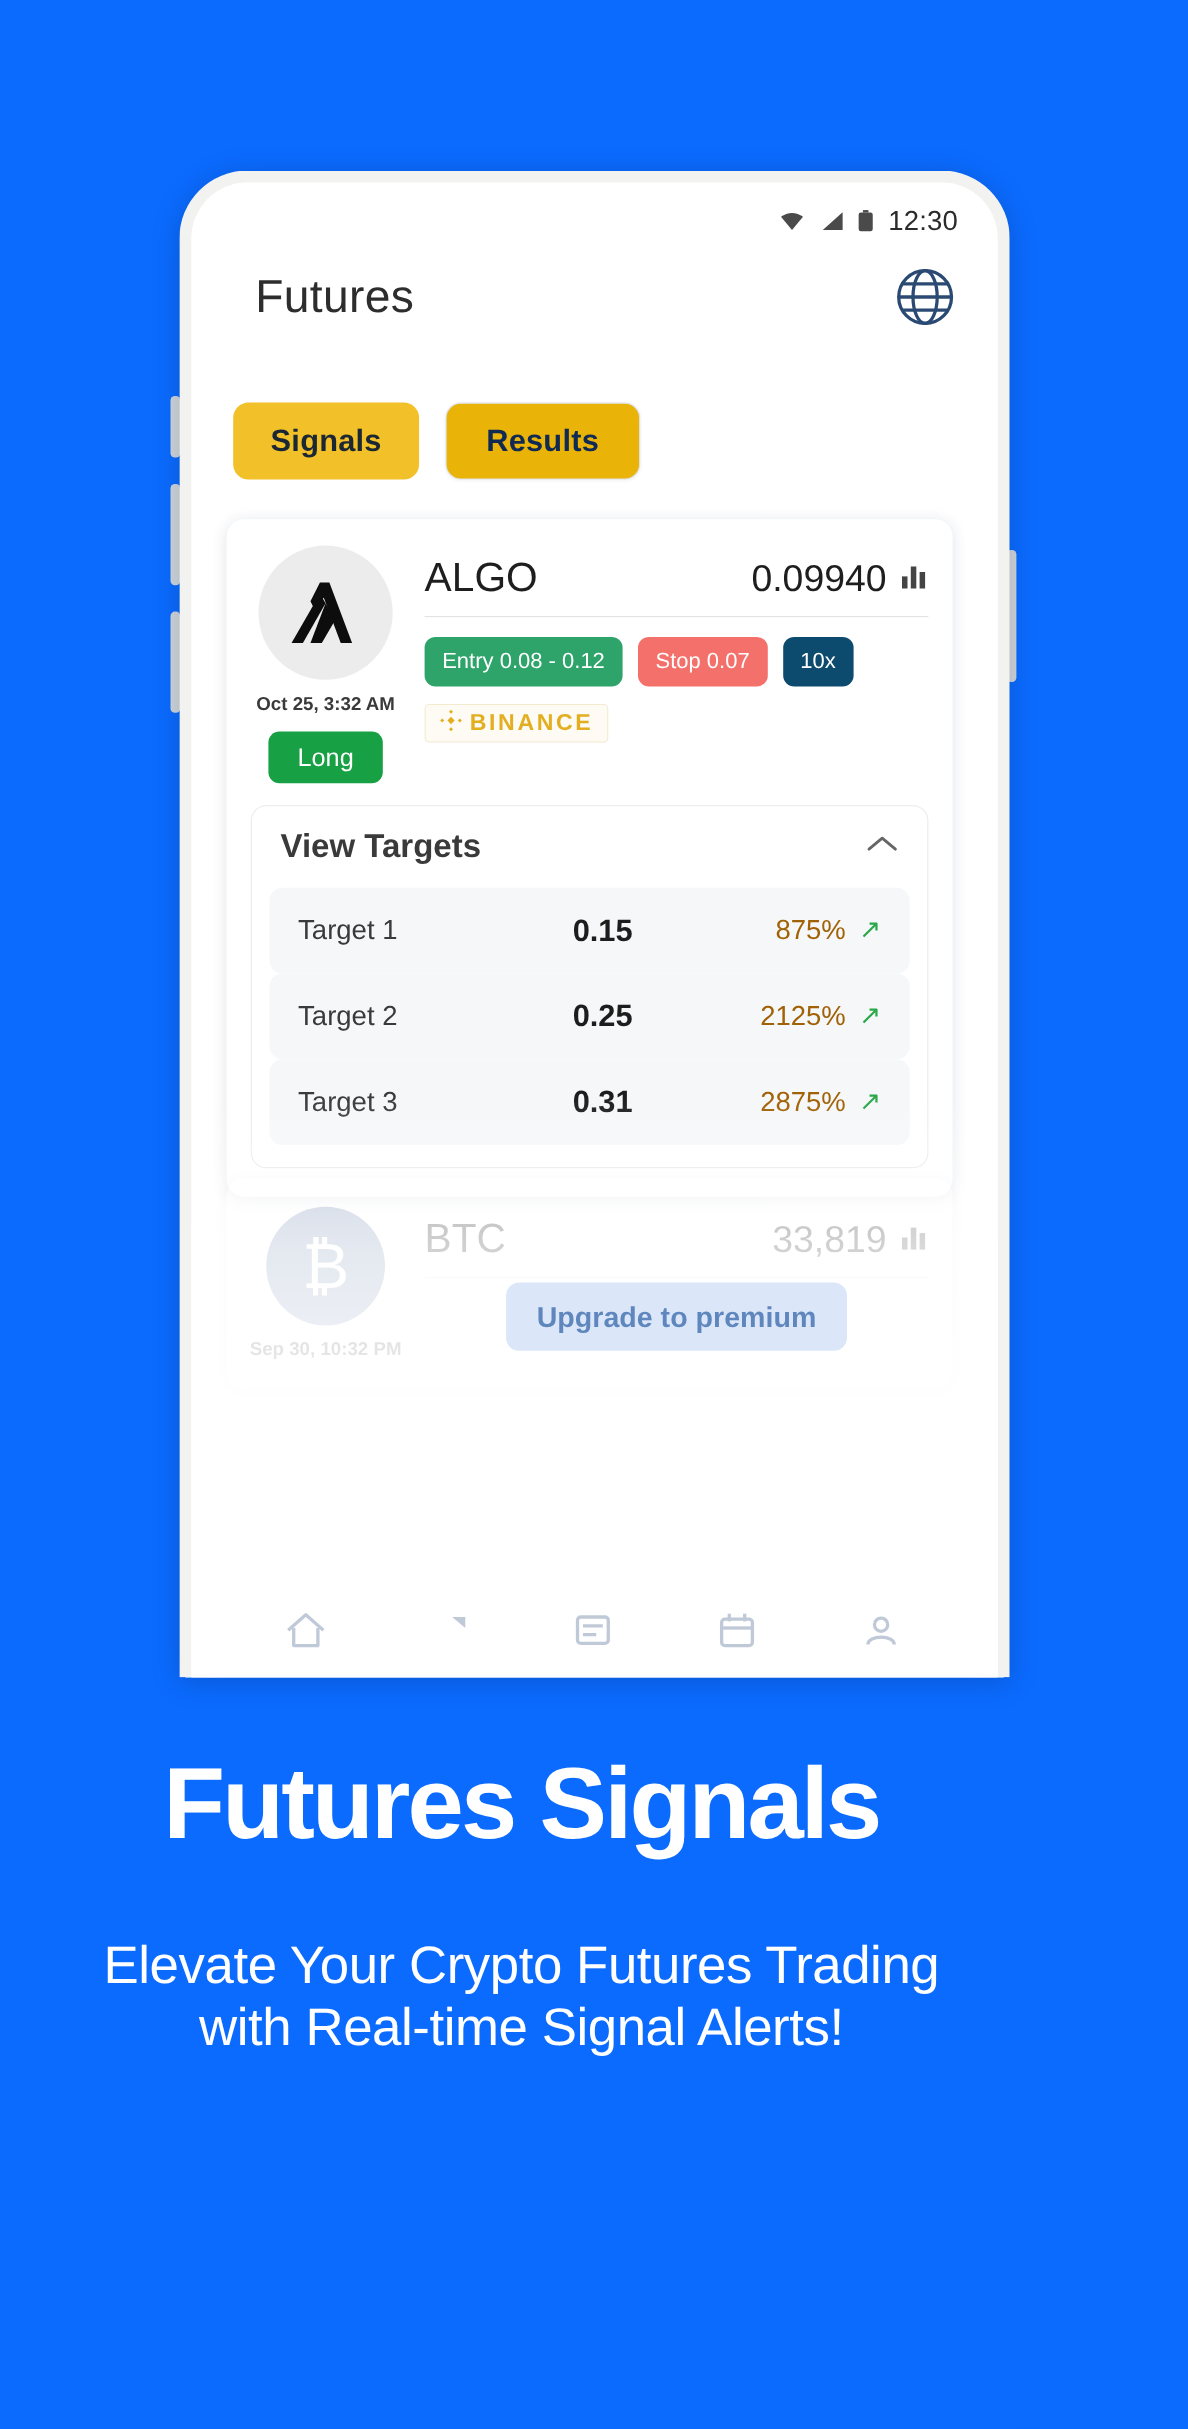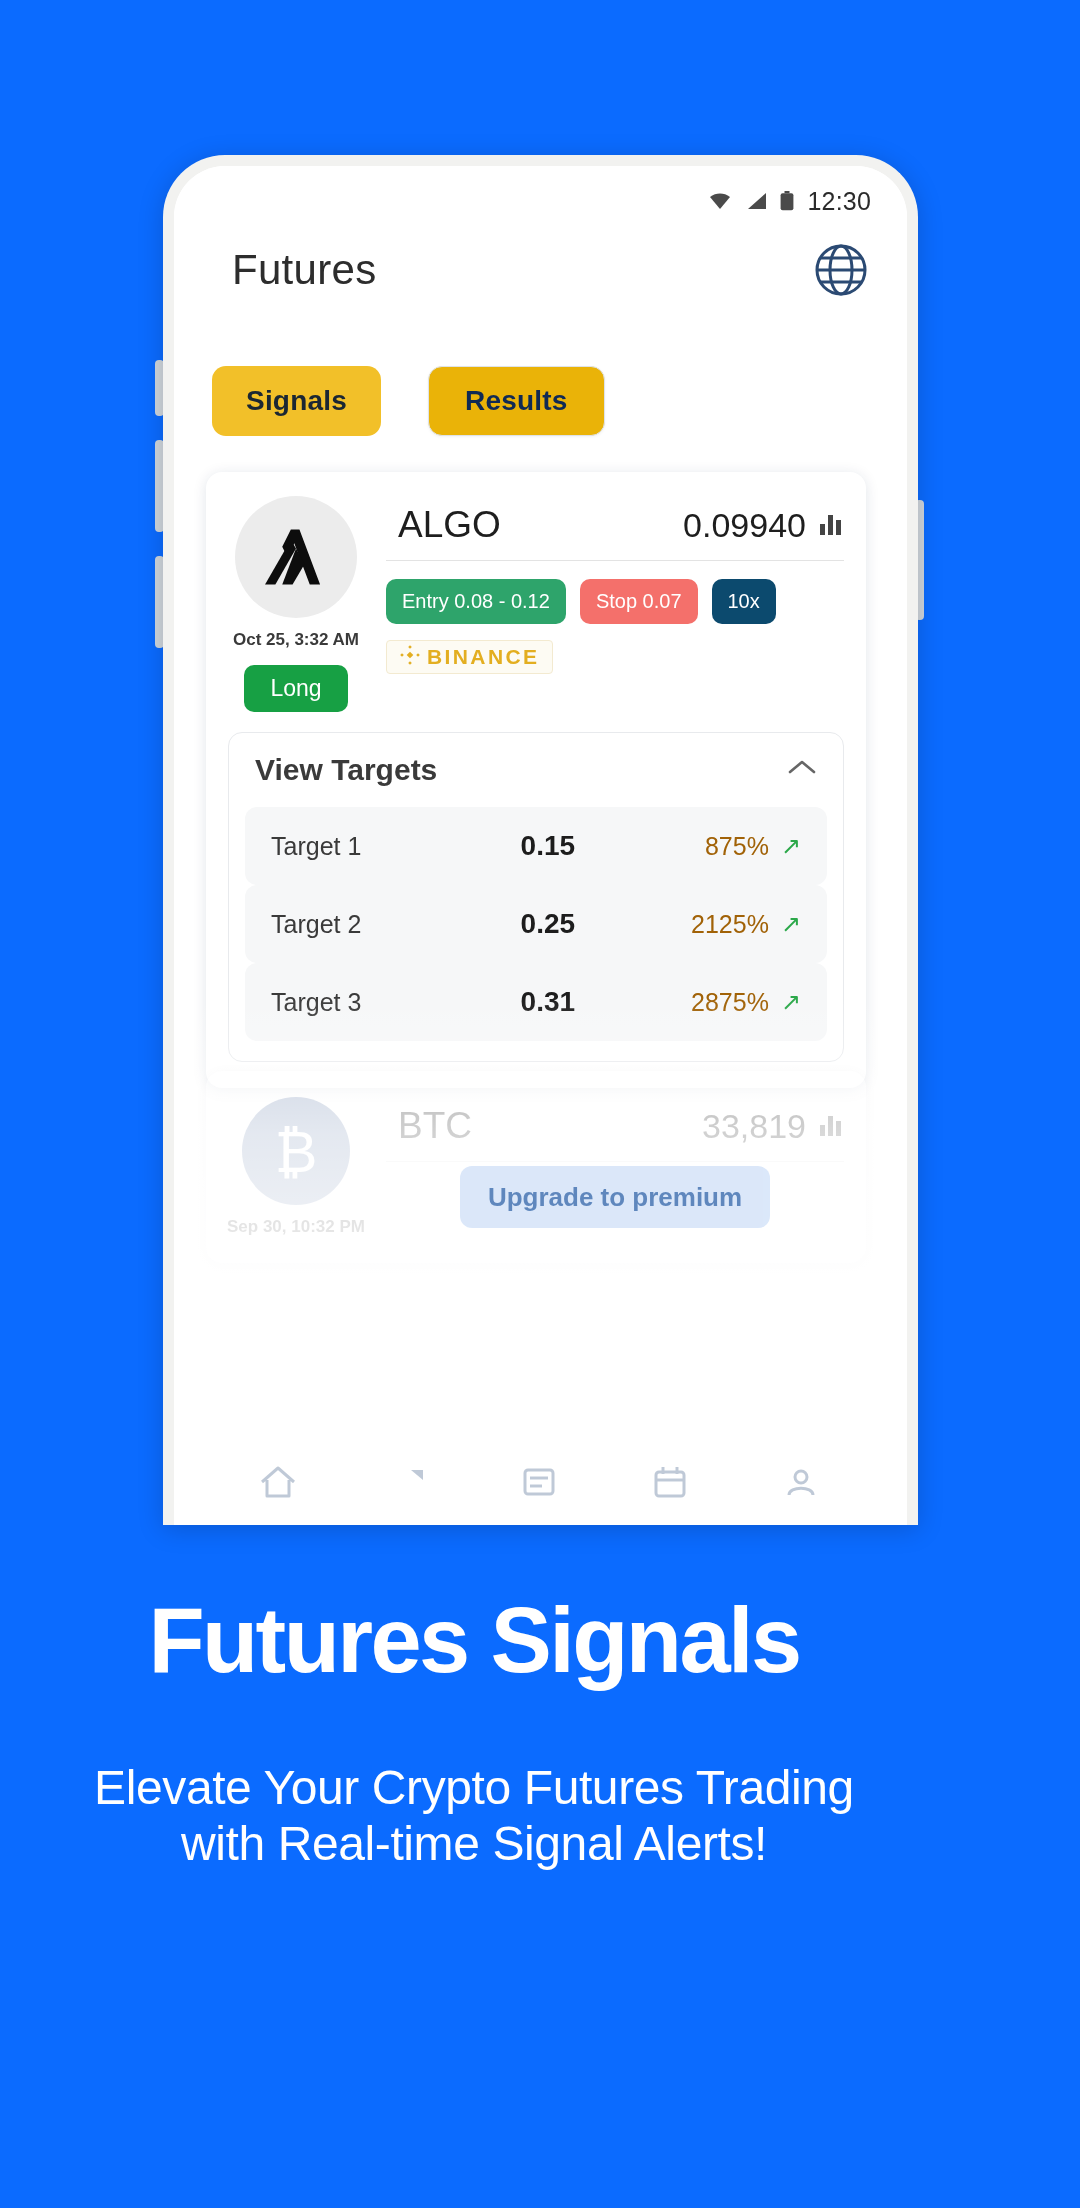--- a/index.html
+++ b/index.html
@@ -48,21 +48,21 @@
   
   .header {
     position:absolute; left:0; right:0; top:52px; height:104px;
     display:flex; align-items:center; justify-content:space-between;
     padding:0 38px 0 58px;
   }
   .page-title { font-size:42px; color:#2d2d2d; font-weight:400; letter-spacing:.3px; }
   .globe { width:56px; height:56px; }
 
   
-  .tabs { position:absolute; left:38px; top:200px; display:flex; gap:23px; }
+  .tabs { position:absolute; left:38px; top:200px; display:flex; }
   .tab {
     border-radius:14px; font-size:28px; font-weight:bold;
     display:flex; align-items:center; justify-content:center;
     height:70px; letter-spacing:.2px;
   }
   .tab.active { background:#F2C029; color:#1b2733; padding:0 34px; }
   .tab.idle {
     background:#eab308; color:#102a54; padding:0 36px;
     border:1.6px solid #dfe3e8;
     box-shadow:0 1px 3px rgba(0,0,0,.05);
@@ -81,21 +81,21 @@
   .coin-logo {
     width:122px; height:122px; border-radius:50%;
     background:#ececec; display:flex; align-items:center; justify-content:center;
   }
   .coin-date { margin-top:12px; font-size:17px; color:#3a3a3a; font-weight:bold; white-space:nowrap; }
   .side-badge {
     margin-top:15px; background:#17A044; color:#fff;
     font-size:23px; padding:10px 26px; border-radius:10px;
   }
   .info-col { flex:1; padding-top:8px; }
-  .info-row1 { display:flex; align-items:baseline; justify-content:space-between;margin-left:12px; }
+  .info-row1 { display:flex; align-items:baseline; justify-content:space-between; }
   .sym { font-size:37px; color:#1e1e1e; }
   .price-wrap { display:flex; align-items:center; gap:12px; }
   .price { font-size:34px; color:#1e1e1e; }
   .divider { height:1px; background:#e3e3e3; margin:14px 0 18px 0; }
   .badges { display:flex; gap:14px; align-items:flex-start; }
   .bd { font-size:20px; color:#fff; border-radius:10px; padding:11px 16px; white-space:nowrap; }
   .bd.entry { background:#2EA46B; }
   .bd.stop  { background:#F4706B; }
   .bd.lev   { background:#0c4a6e; }
   .exchange {

